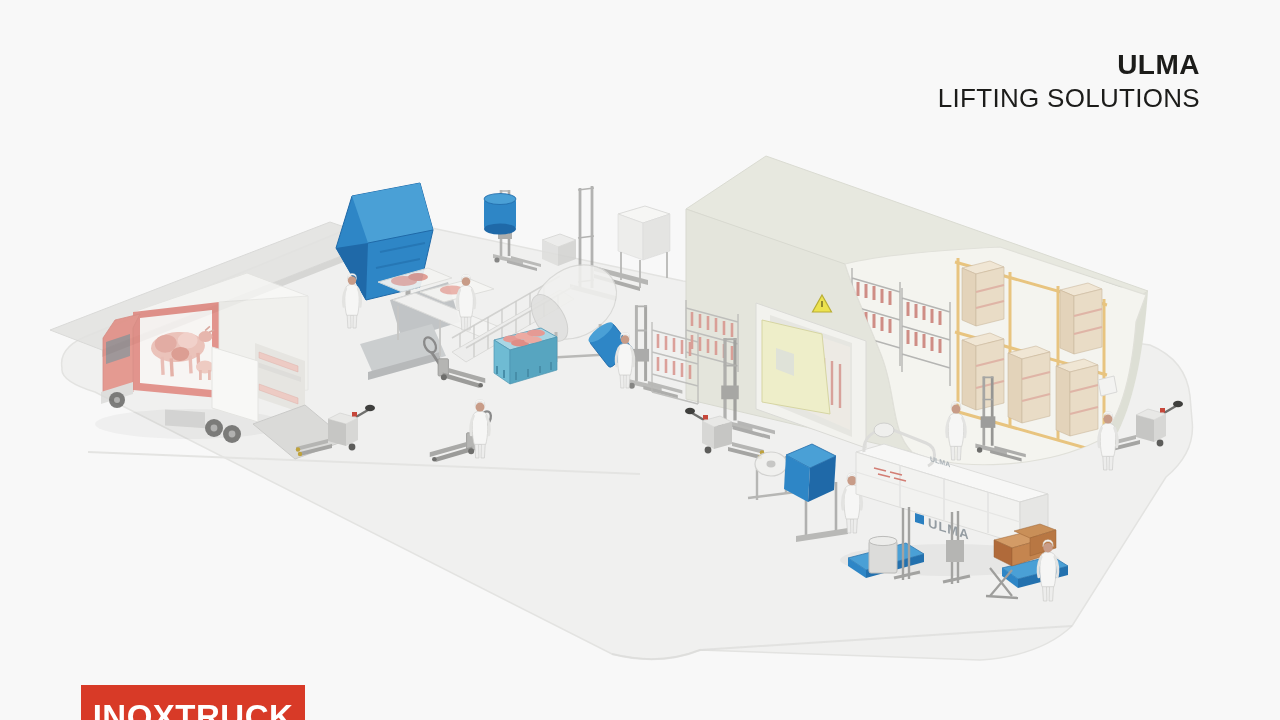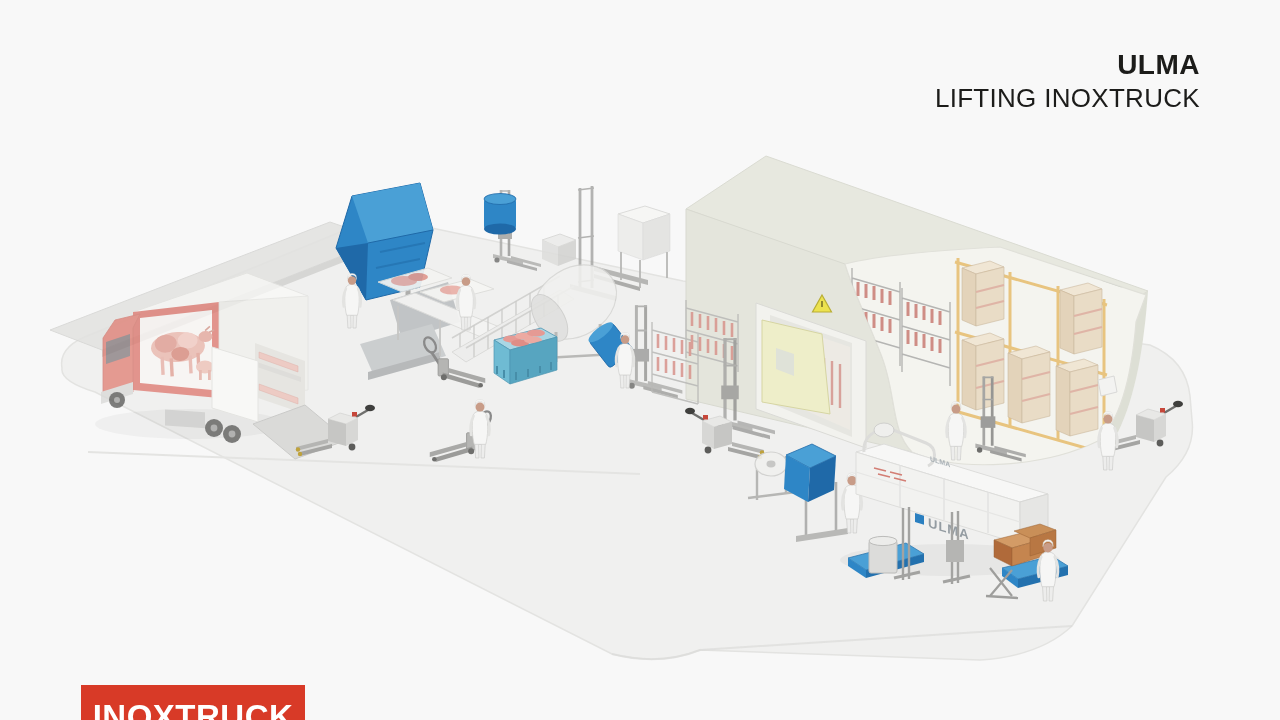--- a/index.html
+++ b/index.html
@@ -433,20 +433,20 @@
   <g>
     <path d="M1098,380 L1114,376 L1117,392 L1101,396 Z" fill="#f3f3f1" stroke="#d9d9d7"></path>
     <use href="#sym-etruck" transform="translate(1150,448) scale(-1,1)"></use>
     <use href="#sym-worker" transform="translate(1108,470) scale(1.05)"></use>
   </g>
 
 </svg>
 
 <div class="brand">
   <div class="brand-top">ULMA</div>
-  <div class="brand-bottom">LIFTING INOXTRUCK</div>
+  <div class="brand-bottom">LIFTING SOLUTIONS</div>
 </div>
 
 <div class="inox">
   <span>INOXTRUCK</span>
 </div>
 
 </div>
 
 </body></html>

